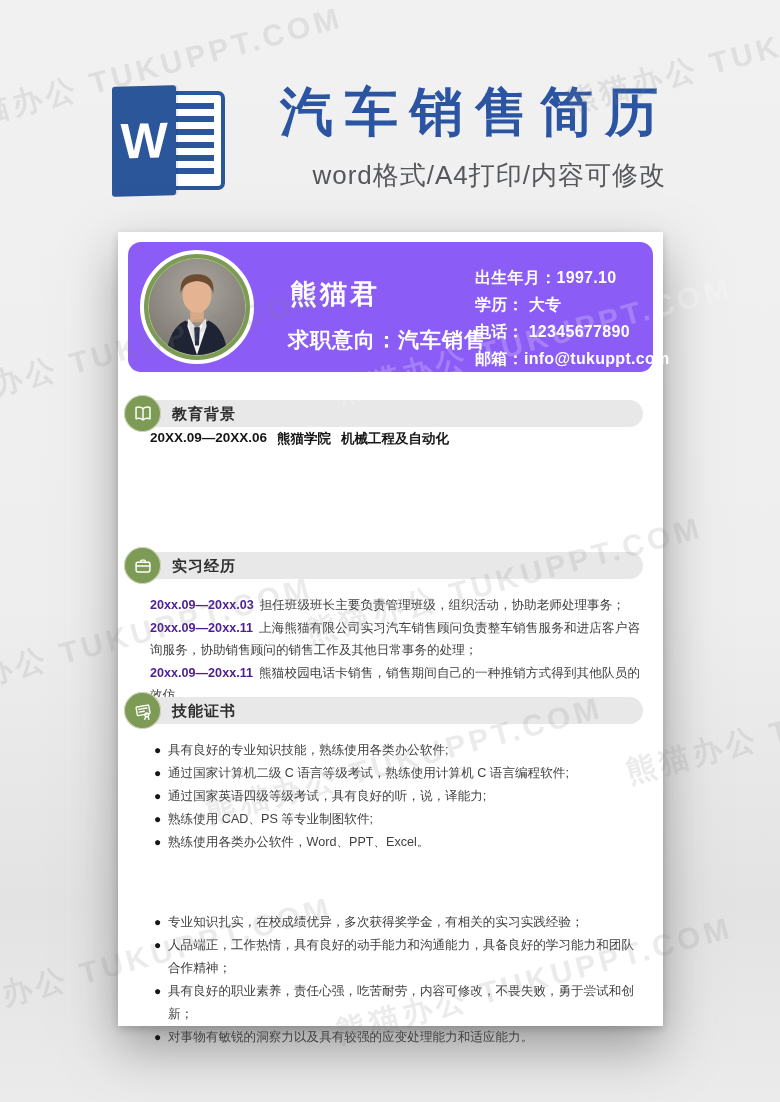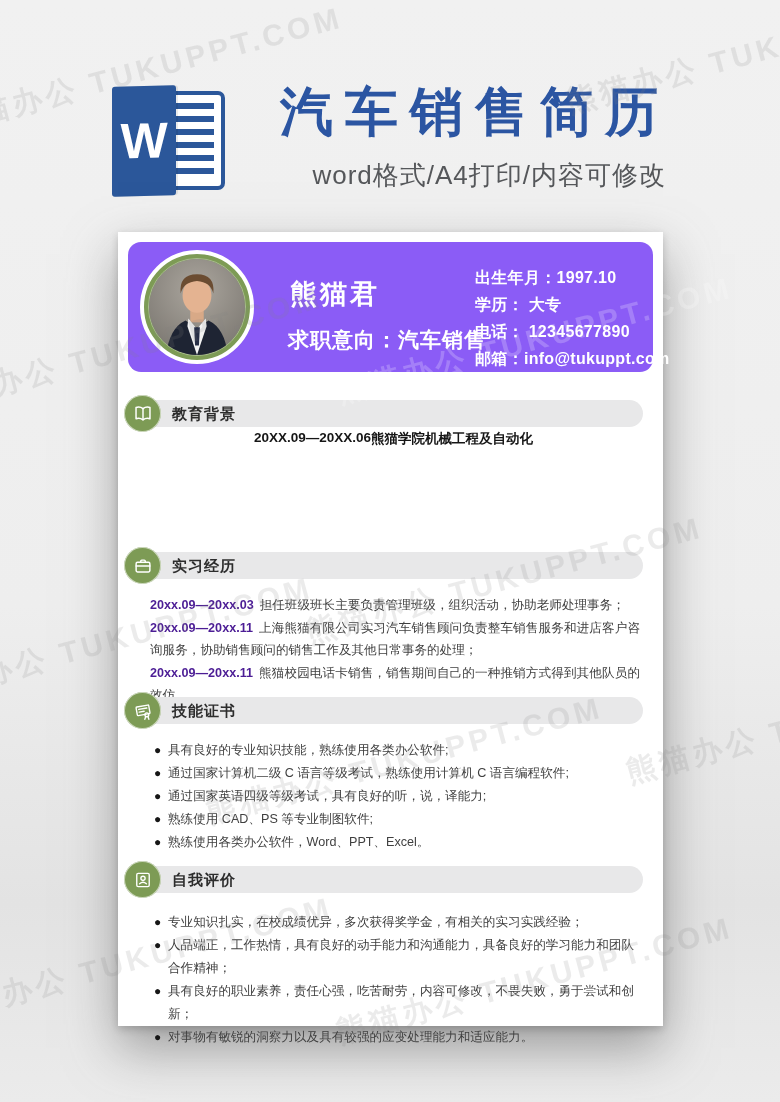--- a/index.html
+++ b/index.html
@@ -96,22 +96,22 @@
     box-shadow:0 0 0 1px rgba(255,255,255,0.6) inset;
   }
   .icon-circle svg{ width:22px; height:22px; display:block; }
   .section-title{
     position:absolute; left:44px; top:0; line-height:27px;
     font-size:15px; font-weight:800; color:#2d2d2d; letter-spacing:1px;
   }
 
   .edu-row{
     position:absolute; left:32px; top:198px; width:487px;
-    display:flex; justify-content:center;
-    font-size:13.5px; font-weight:800; color:#161616;
+    display:flex; justify-content:flex-start;
+    font-size:13.5px; font-weight:800; color:#161616;gap:10px;
   }
   .edu-courses{
     position:absolute; left:32px; top:232px; width:487px;
     font-size:12.6px; color:#3f3f3f; line-height:26px; text-align:justify;
   }
 
   .intern-block{ position:absolute; left:32px; top:362px; width:490px; }
   .intern-item{ font-size:12.6px; color:#3f3f3f; line-height:22.5px; text-align:justify; }
   .intern-date{ font-weight:800; color:#4c1d95; margin-right:6px; }
 
@@ -246,30 +246,20 @@
       <div class="bullet-line">
           <span class="dot">●</span>
           <span class="bullet-text">熟练使用 CAD、PS 等专业制图软件;</span>
         </div>
       <div class="bullet-line">
           <span class="dot">●</span>
           <span class="bullet-text">熟练使用各类办公软件，Word、PPT、Excel。</span>
         </div>
     </div>
 
-    <div class="section-bar" style="top:634px;">
-      <div class="icon-circle">
-        <svg viewBox="0 0 24 24" fill="none" stroke="#ffffff" stroke-width="1.5" stroke-linejoin="round" stroke-linecap="round">
-          <rect x="5.2" y="4.8" width="13.6" height="14.4" rx="1.6"></rect>
-          <circle cx="12" cy="10.2" r="2.3"></circle>
-          <path d="M8.3 16.2 Q12 12.8 15.7 16.2"></path>
-        </svg>
-      </div>
-      <span class="section-title">自我评价</span>
-    </div>
     <div class="bullet-list" id="eval-list">
       <div class="bullet-line">
           <span class="dot">●</span>
           <span class="bullet-text">专业知识扎实，在校成绩优异，多次获得奖学金，有相关的实习实践经验；</span>
         </div>
       <div class="bullet-line">
           <span class="dot">●</span>
           <span class="bullet-text">人品端正，工作热情，具有良好的动手能力和沟通能力，具备良好的学习能力和团队合作精神；</span>
         </div>
       <div class="bullet-line">

